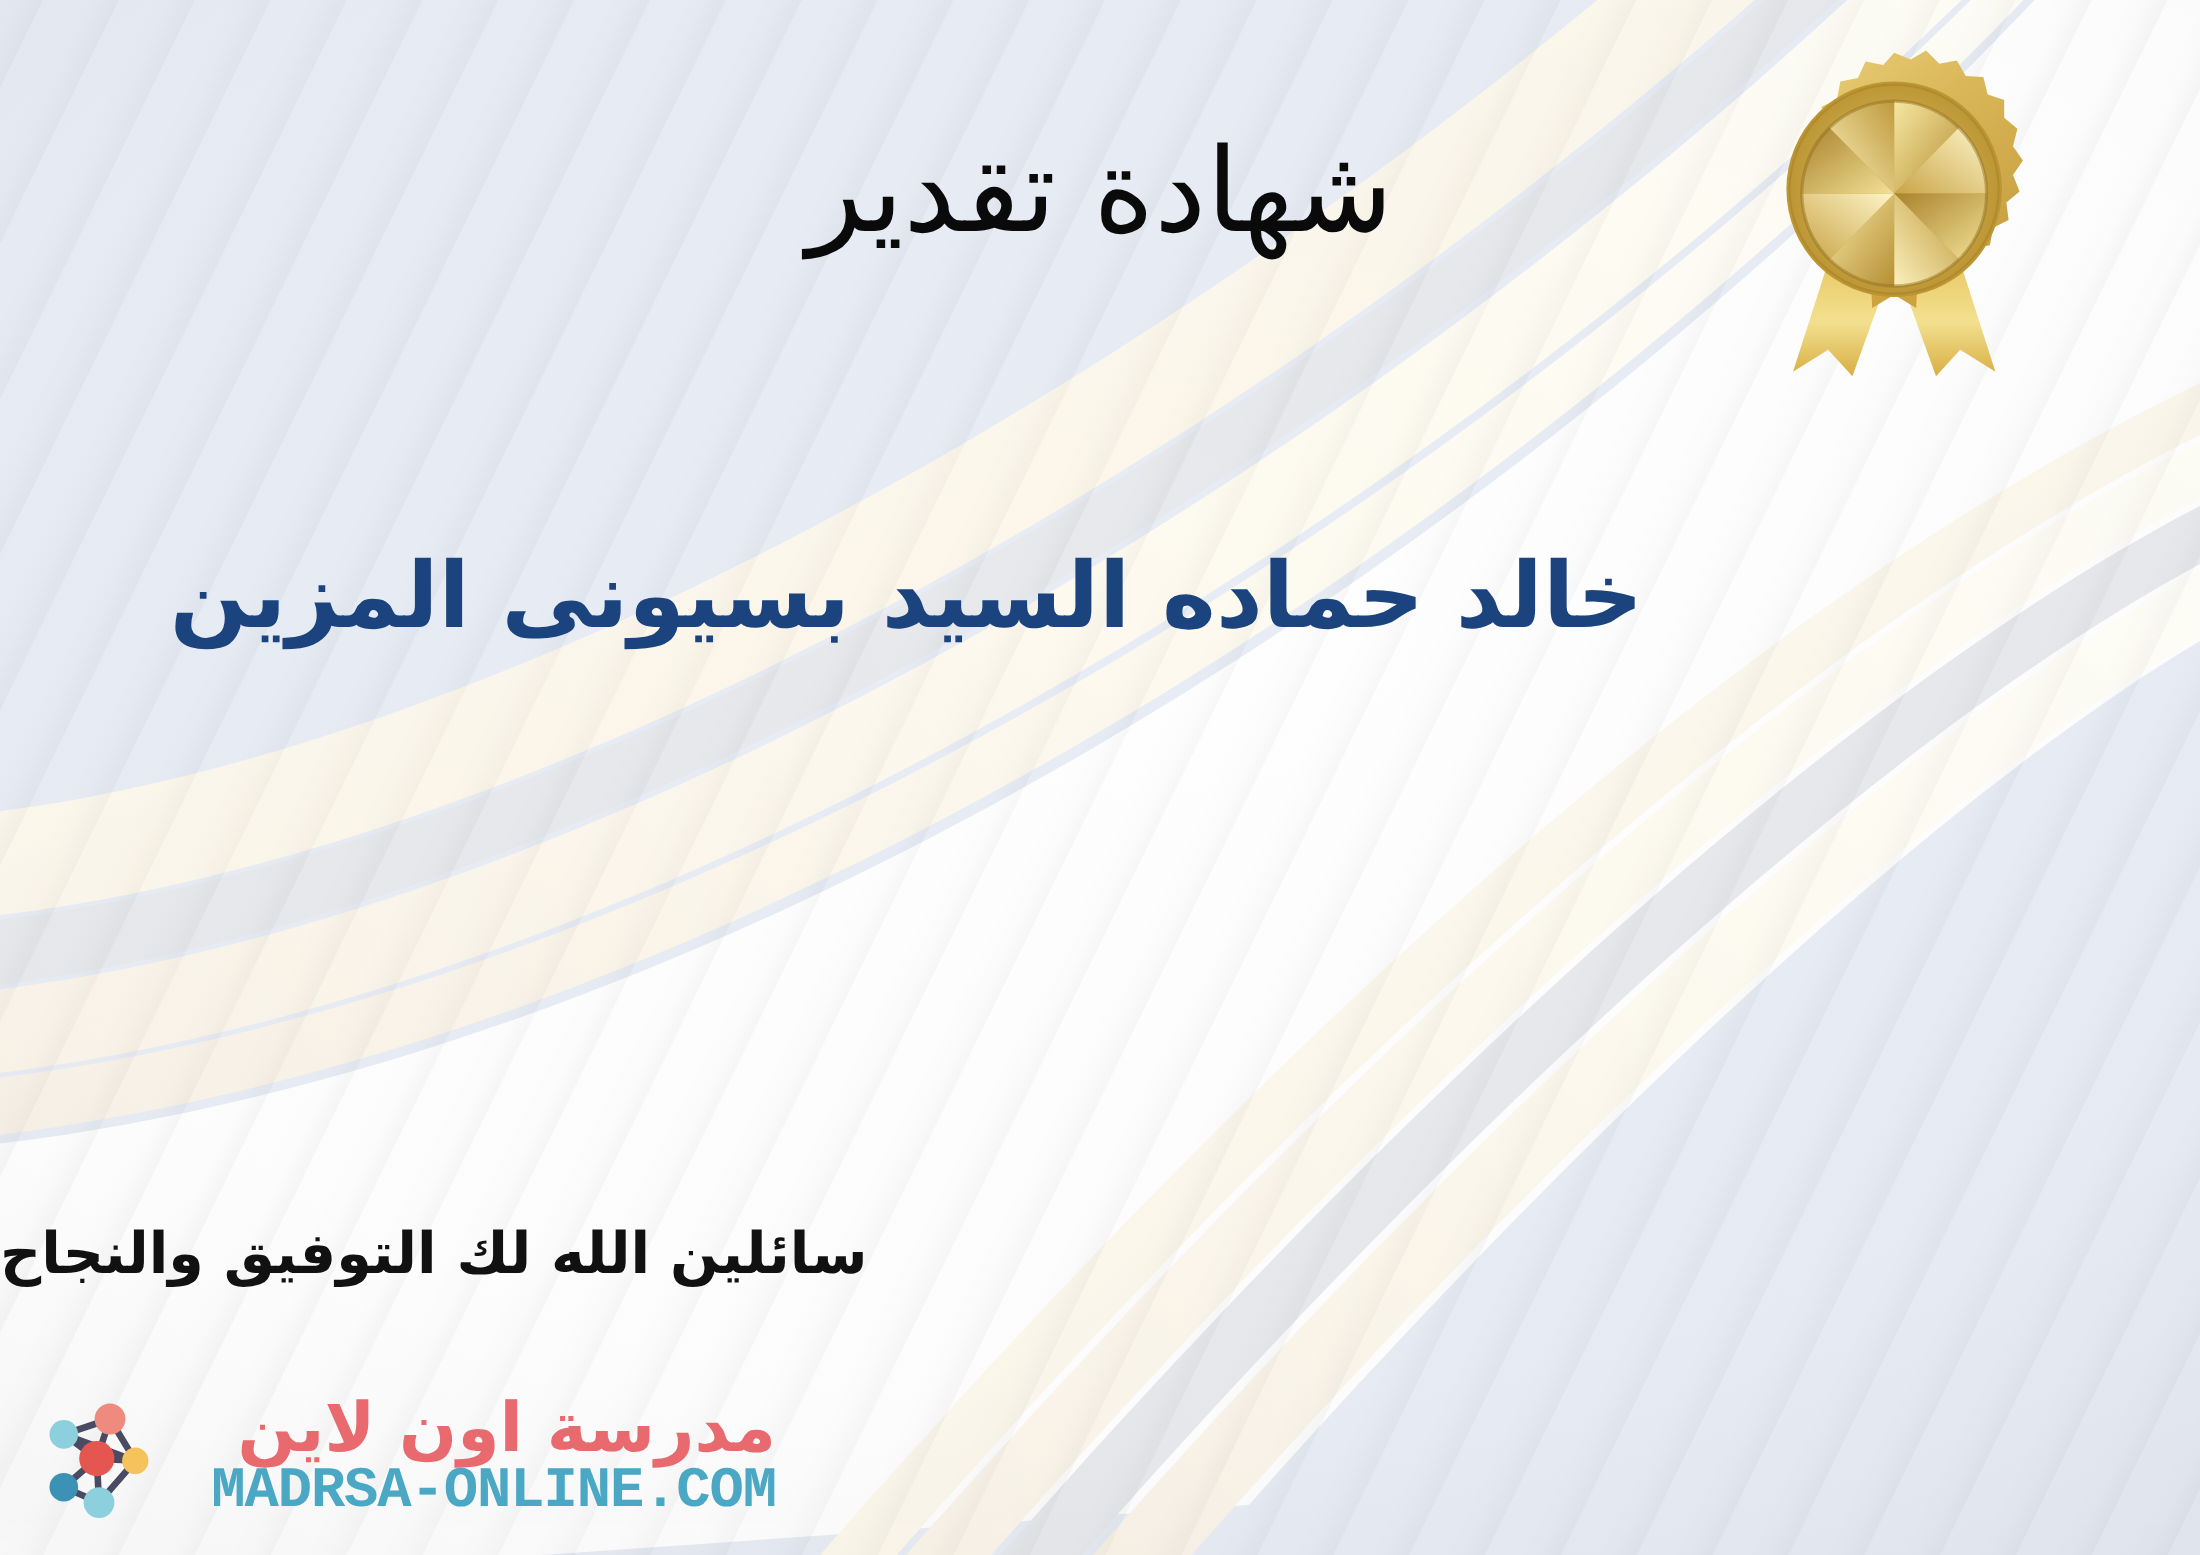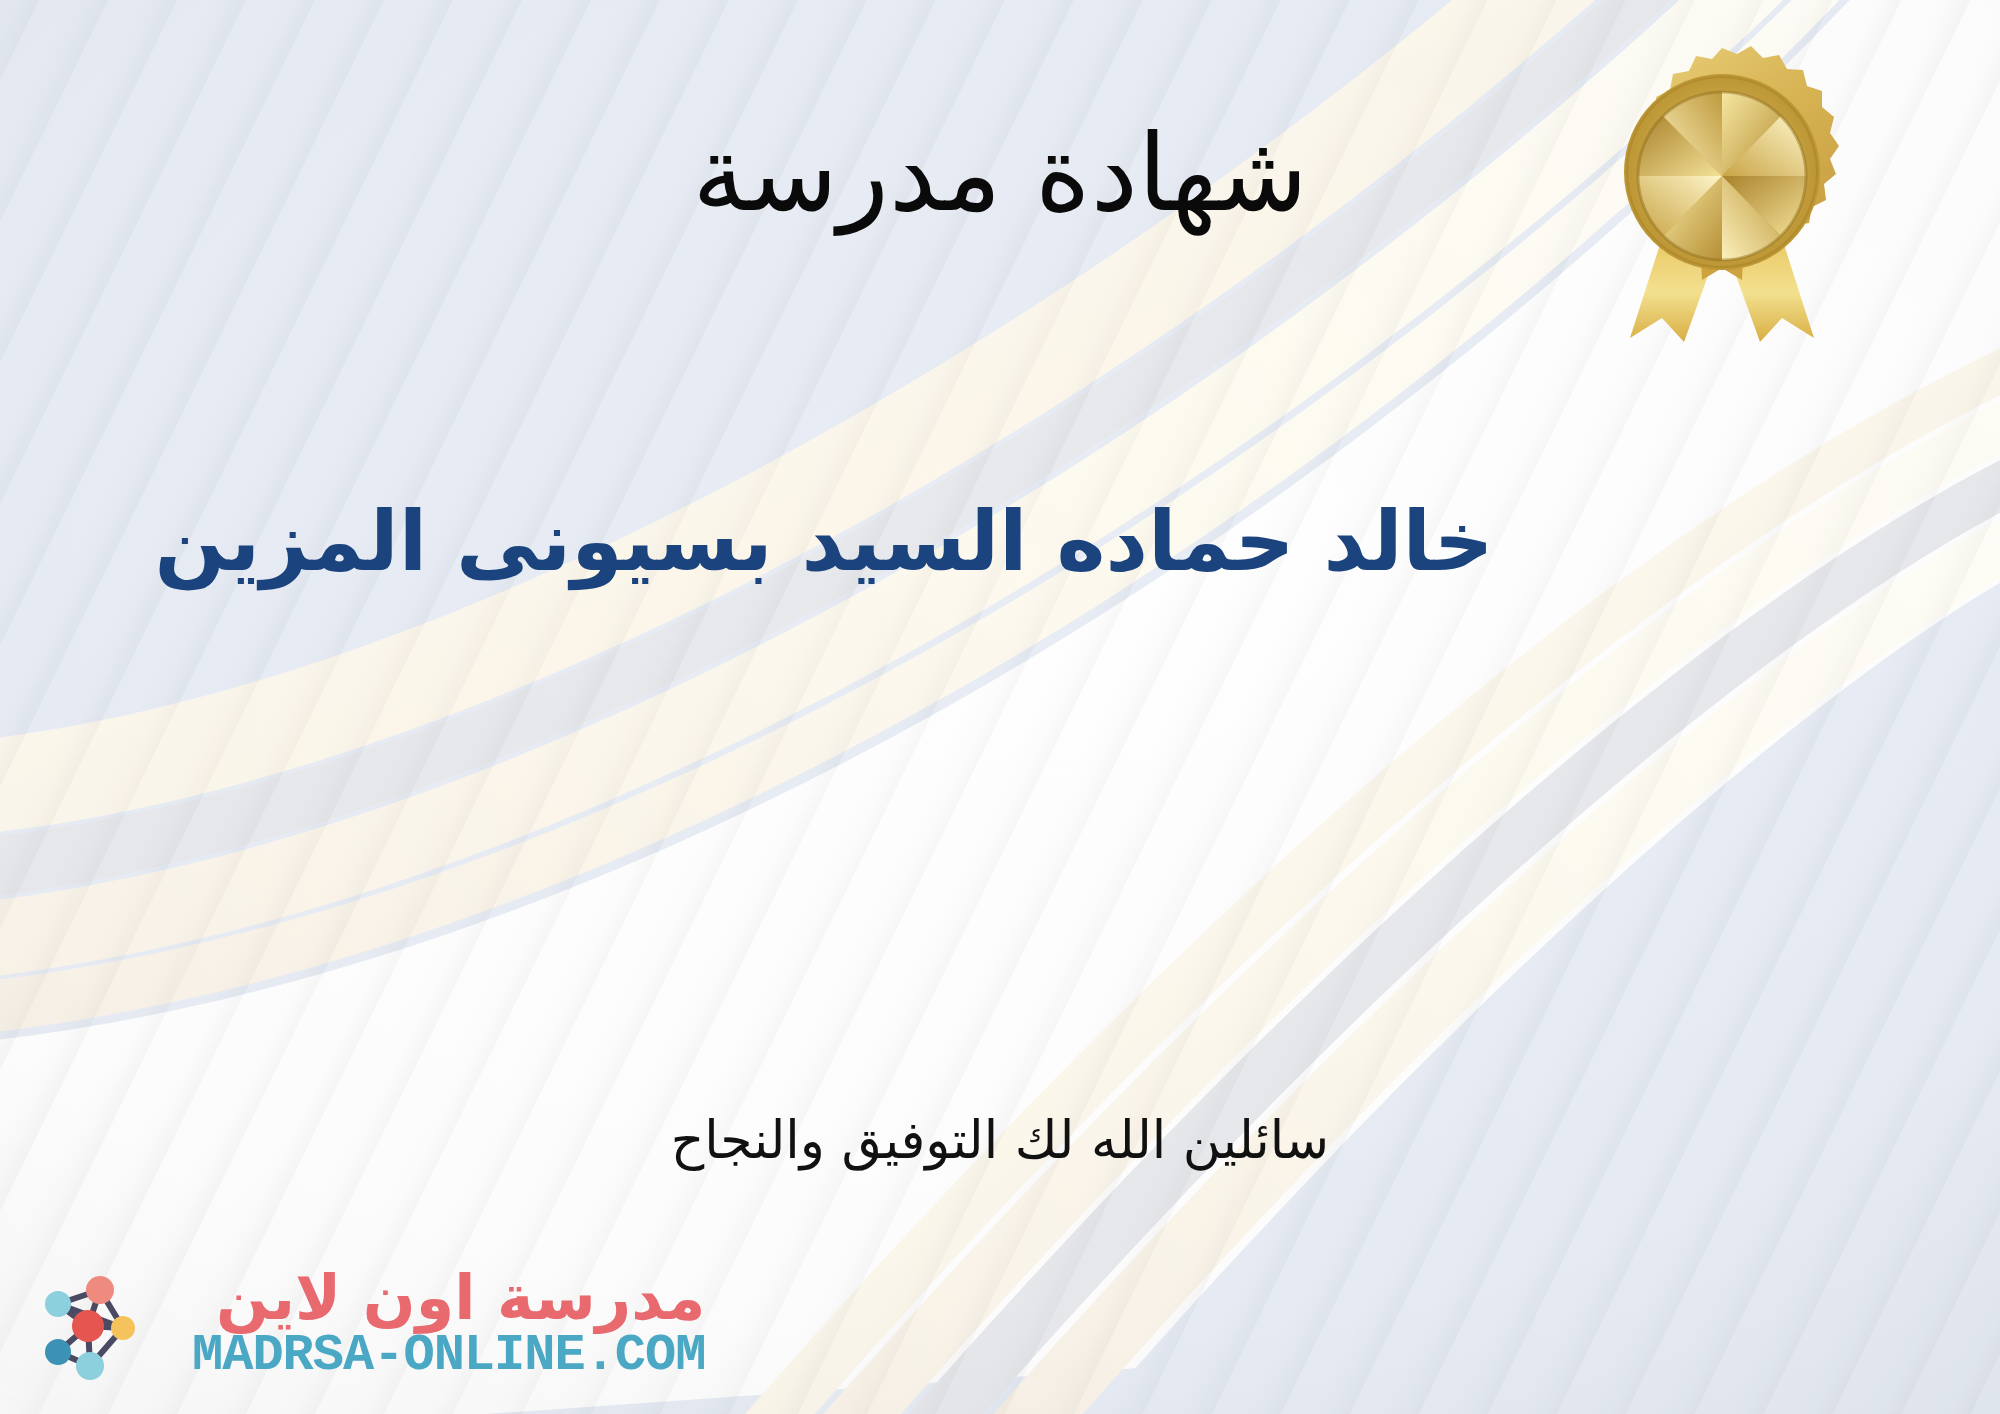--- a/index.html
+++ b/index.html
@@ -91,24 +91,24 @@
     font-weight:700;
     font-size:58px;
     padding:0 30px;
     letter-spacing:2px;
   }
   .closing{
     position:absolute;
     top:1110px;
     left:0;
     width:2000px;
-    text-align:center;
+    text-align:left;
     font-size:52px;
     color:#111111;
-    font-weight:400;
+    font-weight:700;
   }
 
   
   .logo{
     position:absolute;
     left:28px;
     bottom:30px;
     display:flex;
     flex-direction:row-reverse;
     align-items:center;
@@ -259,21 +259,21 @@
         <path d="M0,4 L59,64 A84,84 0 0,1 0,88 Z" fill="url(#cone3)"></path>
         <path d="M0,4 L0,88 A84,84 0 0,1 -59,64 Z" fill="url(#cone0)"></path>
         <path d="M0,4 L-59,64 A84,84 0 0,1 -84,4 Z" fill="url(#cone1)"></path>
         <path d="M0,4 L-84,4 A84,84 0 0,1 -59,-56 Z" fill="url(#cone2)"></path>
         <path d="M0,4 L-59,-56 A84,84 0 0,1 0,-80 Z" fill="url(#cone3)"></path>
       </g>
       <circle cx="0" cy="4" r="84" fill="none" stroke="#8e6d1c" stroke-width="3" opacity=".45"></circle>
     </g>
   </svg>
 
-  <div class="title">شهادة مدرسة</div>
+  <div class="title">شهادة تقدير</div>
 
   <div class="recipient">خالد حماده السيد بسيونى المزين</div>
 
 
   <div class="closing">سائلين الله لك التوفيق  والنجاح</div>
 
   <div class="logo">
     <svg class="logo-mark" viewBox="0 0 120 120">
       <g stroke="#4a4a63" stroke-width="6" stroke-linecap="round">
         <line x1="30" y1="40" x2="72" y2="26"></line>

